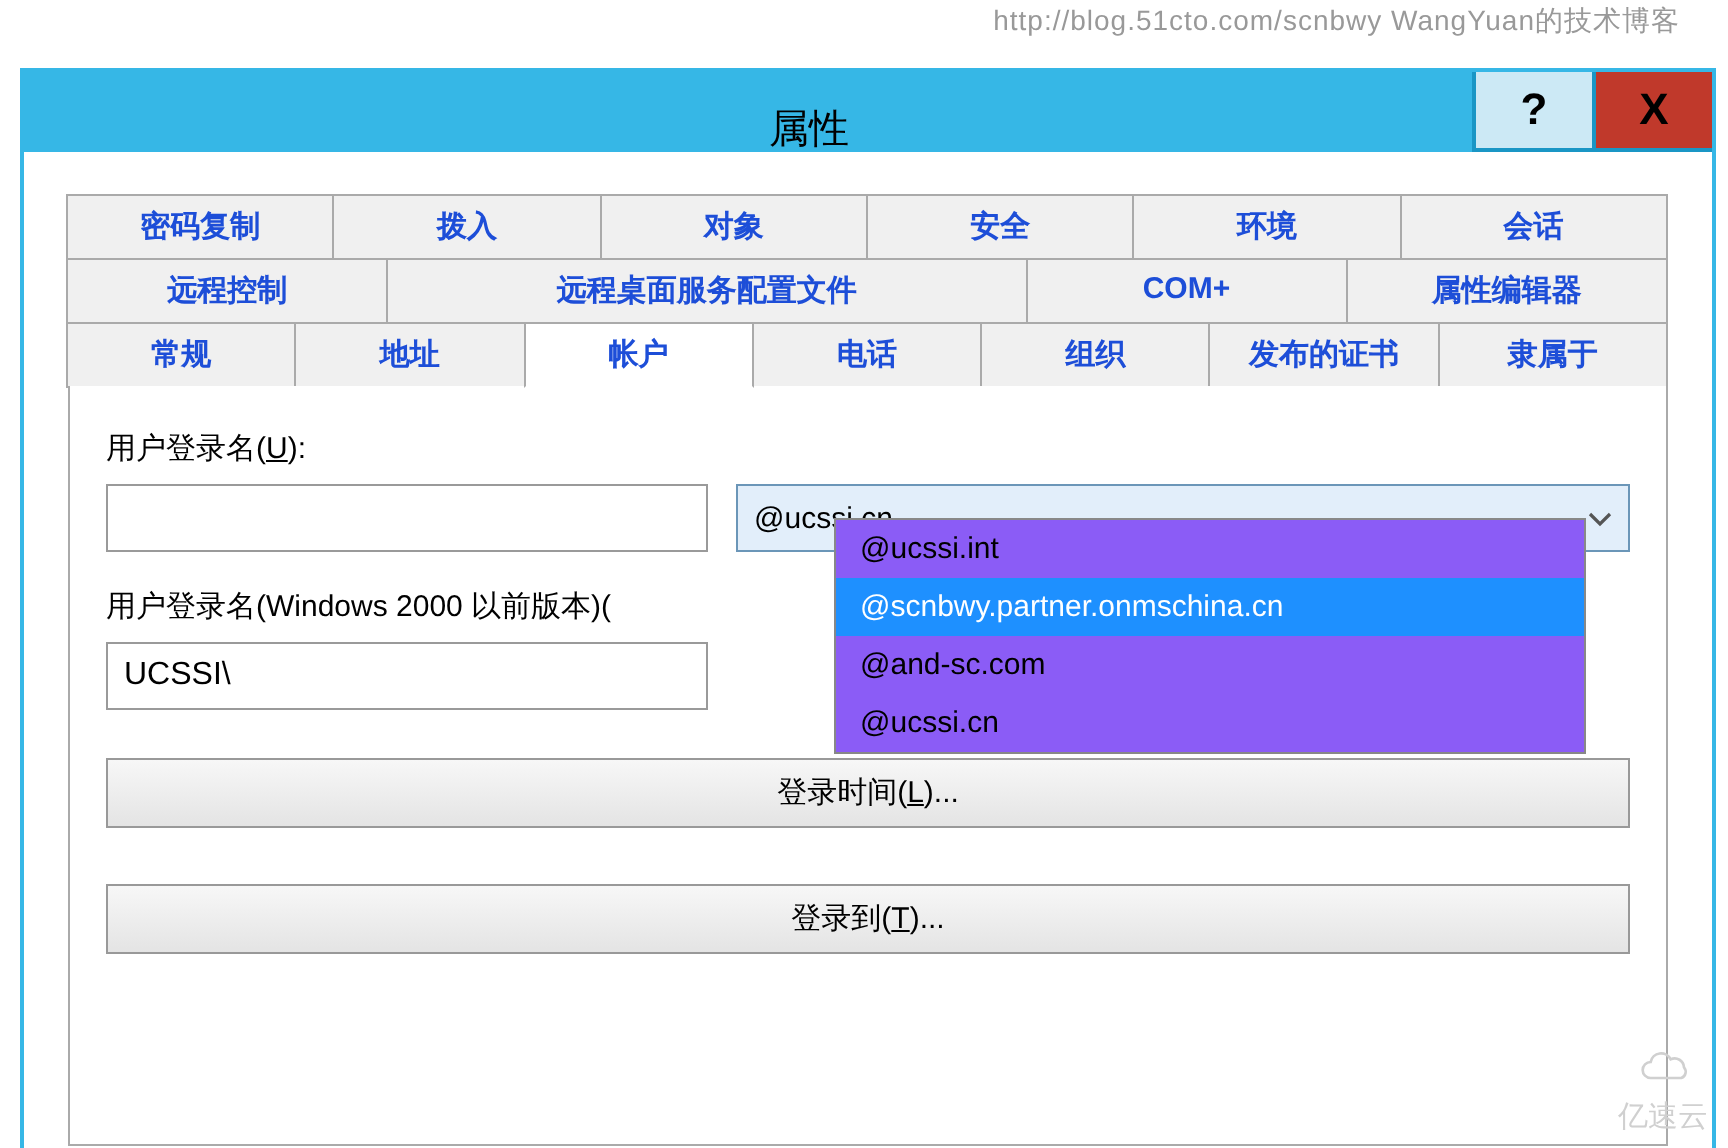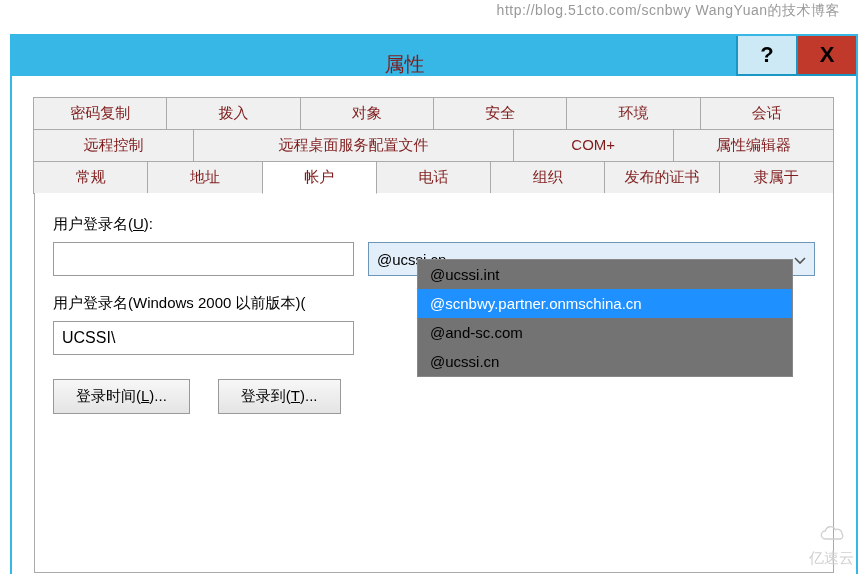--- a/index.html
+++ b/index.html
@@ -18,21 +18,21 @@
     .titlebar {
       background: #36b7e6;
       height: 40px;
       display: flex;
       align-items: center;
       position: relative;
     }
     .titletext {
       flex: 1;
       text-align: center;
-      color: #7f1d1d;
+      color: #000000;
       font-size: 20px;
       font-weight: 400;
       white-space: pre;
       margin-top: 16px;
     }
     .titlebtns { display:flex; height:100%; }
     .titlebtn {
       width: 60px; height: 40px;
       display:flex; align-items:center; justify-content:center;
       border: 2px solid #1a96c5;
@@ -42,27 +42,28 @@
     .titlebtn.help { background:#cce9f5; color:#000;}
     .titlebtn.close { background:#c0392b; color:#000; }
 
     .client { background:#fff; padding: 22px 22px 18px 22px; }
 
     .tabrows { }
     .tabrow { display:flex; }
     .tab {
       border: 1px solid #aaa;
       background: #f0f0f0;
-      color: #7f1d1d;
+      color: #1d4ed8;
       padding: 6px 0;
       text-align: center;
       flex: 1 1 0;
       margin-top:-1px;
       margin-left:-1px;
       cursor: default;
+      font-weight: bold;
     }
     .tab.wide2 { flex: 2 2 0; }
     .tab.active {
       background:#fff;
       border-bottom: 1px solid #fff;
       position: relative;
       z-index: 2;
     }
     .panel {
       border: 1px solid #aaa;
@@ -94,38 +95,38 @@
       flex:1;
       display:flex;
       align-items:center;
       justify-content:space-between;
       color:#000;
     }
     .combo .chev { color:#555; }
     .dropdown {
       position:absolute;
       border:1px solid #888;
-      background:#737373;
+      background:#8b5cf6;
       z-index:5;
     }
     .ddrow {
       padding: 6px 12px;
       color:#000;
       white-space: nowrap;
     }
     .ddrow.sel { background:#1e90ff; color:#fff; }
 
     .btn {
       background: linear-gradient(#f7f7f7,#e4e4e4);
       border: 1px solid #999;
       padding: 7px 22px;
       font-size:15px;
       cursor: default;
     }
-    .btnrow { display:flex; gap:28px; margin-top: 24px; }
+    .btnrow { display:flex; gap:28px; margin-top: 24px; flex-direction: column; }
   </style>
 </head>
 <body>
 
 <div class="watermark">http://blog.51cto.com/scnbwy WangYuan的技术博客</div>
 
 <div class="window">
   <div class="titlebar">
     <div class="titletext">           属性</div>
     <div class="titlebtns">

